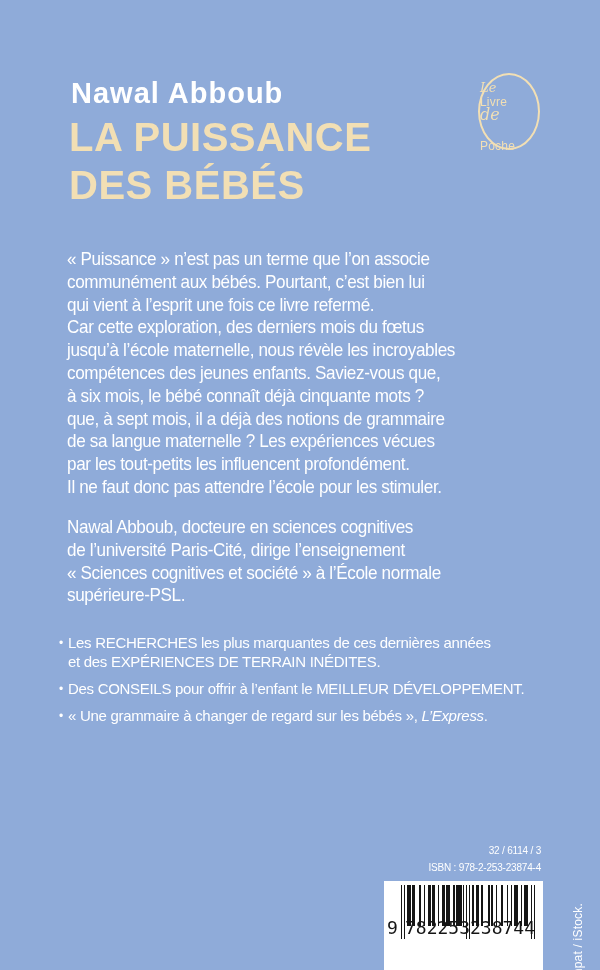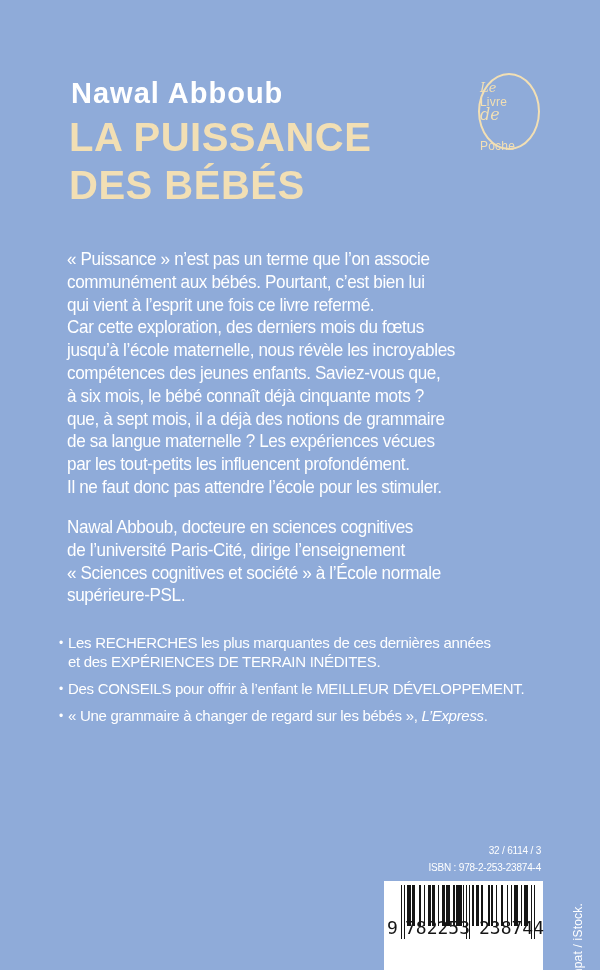--- a/index.html
+++ b/index.html
@@ -68,21 +68,21 @@
     shape-rendering:crispEdges;
   }
   .barcode-digits {
     position:absolute; left:0; top:36px; width:159px; height:22px;
     font-family:"DejaVu Sans Mono", monospace; font-size:18px;
     color:var(--barcode_ink, #151515);
   }
   .barcode-digits span { position:absolute; top:0; }
   .bd-0 { left:3px; }
   .bd-1 { left:21px; width:65px; text-align:center; }
-  .bd-2 { left:95px; width:61px; text-align:left; }
+  .bd-2 { left:86px; width:61px; text-align:left; }
   
   .credits {
     position:absolute; right:15px; bottom:67px;
     transform:rotate(-90deg); transform-origin:100% 100%;
     white-space:nowrap;
     font-size:12px; letter-spacing:0.2px; color:var(--text, #fff);
   }
 </style>
 </head>
 <body>

